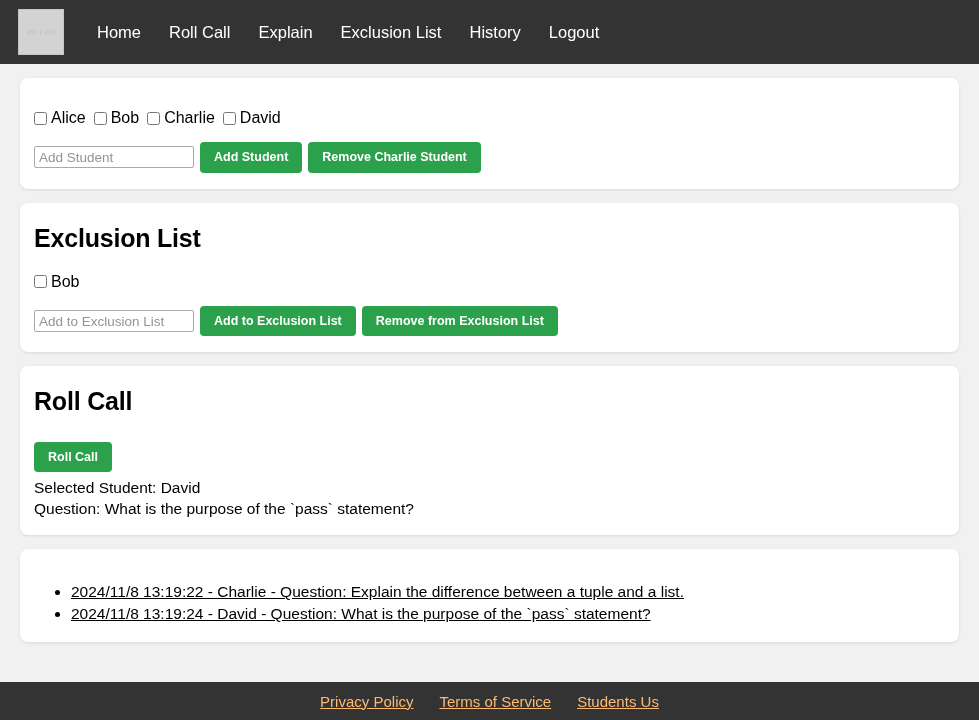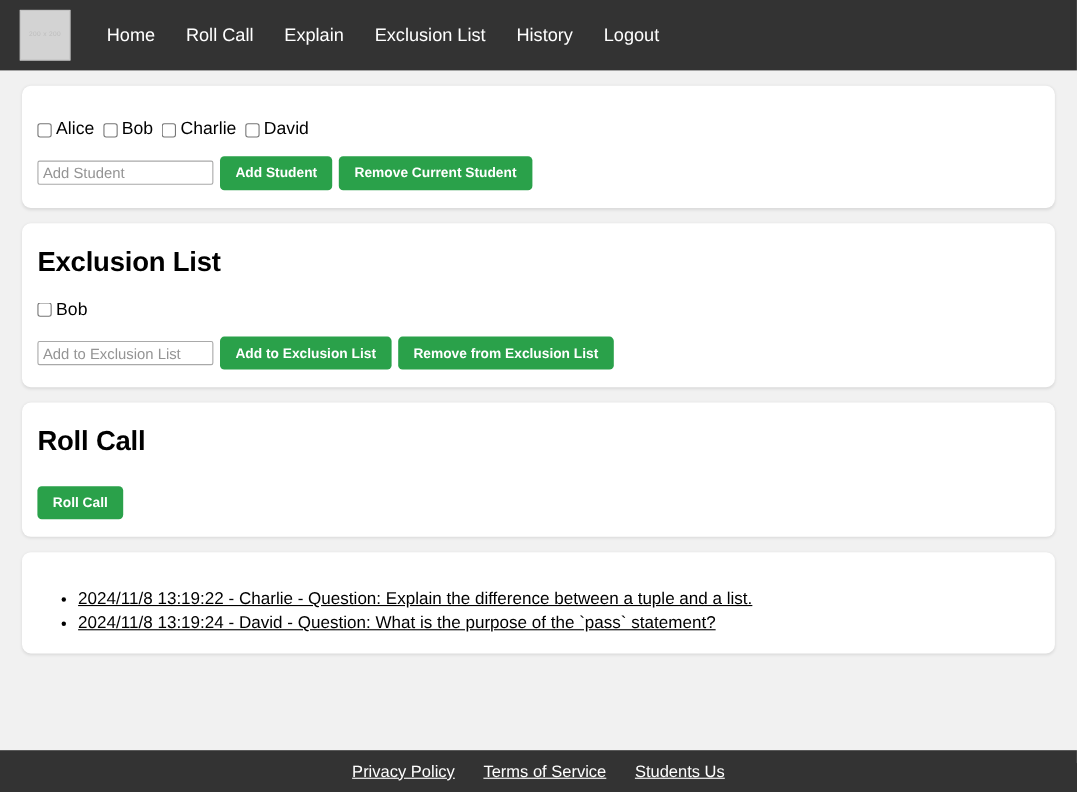--- a/index.html
+++ b/index.html
@@ -168,21 +168,21 @@
   .footer {
     background: #333333;
     flex: 0 0 38px;
     height: 38px;
     display: flex;
     align-items: center;
     justify-content: center;
     gap: 26px;
   }
   .footer a {
-    color: #ffffff;
+    color: #fdba74;
     text-decoration: underline;
     font-size: 15px;
   }
   .spacer { flex: 1 1 auto; min-height: 0; }
 </style>
 </head>
 <body>
 
 <div class="navbar">
   <div class="brand-logo">
@@ -217,21 +217,21 @@
       </span>
       <span class="cb-item">
         <input type="checkbox" id="st3" style="">
         <label for="st3">David</label>
       </span>
     </div>
 
     <div class="form-row">
       <input type="text" placeholder="Add Student" style="">
       <button class="btn">Add Student</button>
-      <button class="btn">Remove Current Student</button>
+      <button class="btn">Remove Charlie Student</button>
     </div>
   </section>
 
   <section class="card">
     <h2>Exclusion List</h2>
 
     <div class="checkbox-row">
       <span class="cb-item">
         <input type="checkbox" id="ex0" style="">
         <label for="ex0">Bob</label>
@@ -245,20 +245,24 @@
     </div>
   </section>
 
   <section class="card">
     <h2>Roll Call</h2>
 
     <div class="rollcall-action">
       <button class="btn btn-rollcall">Roll Call</button>
     </div>
 
+    <div class="rollcall-result">
+      <div>Selected Student: David</div>
+      <div>Question: What is the purpose of the `pass` statement?</div>
+    </div>
   </section>
 
   <section class="card">
     <ul class="history-list">
       <li>2024/11/8 13:19:22 - Charlie - Question: Explain the difference between a tuple and a list.</li>
       <li>2024/11/8 13:19:24 - David - Question: What is the purpose of the `pass` statement?</li>
     </ul>
   </section>
 
   <div class="spacer"></div>

